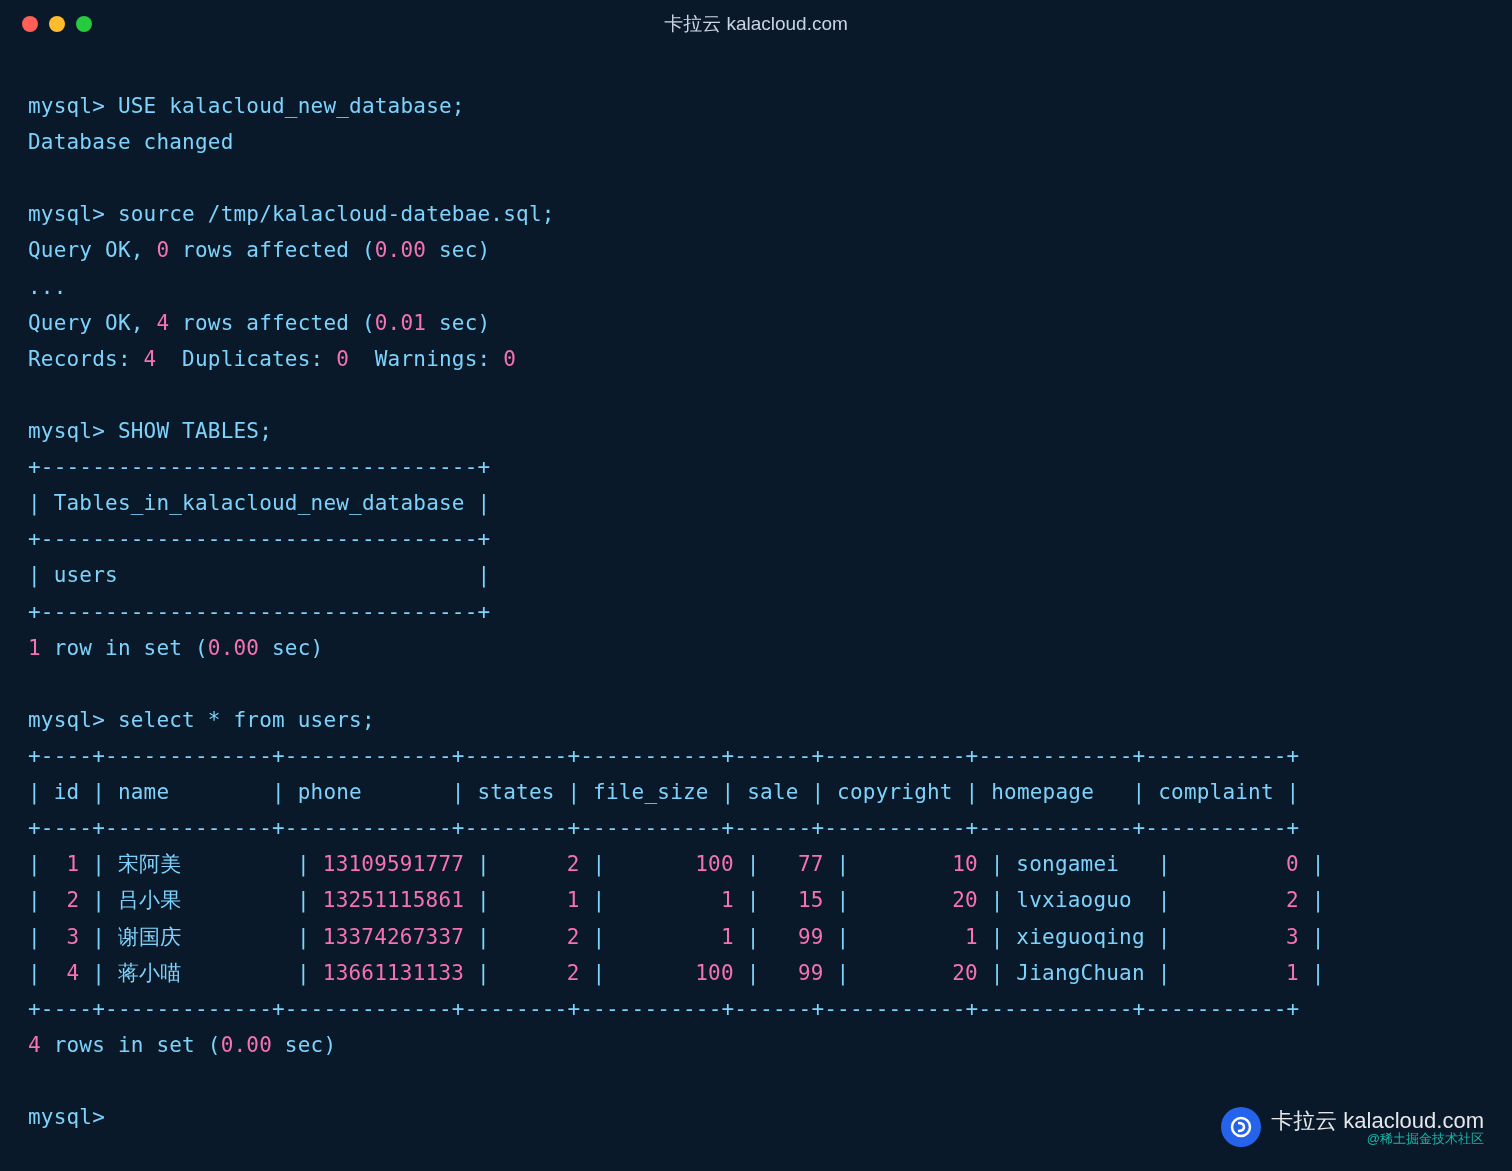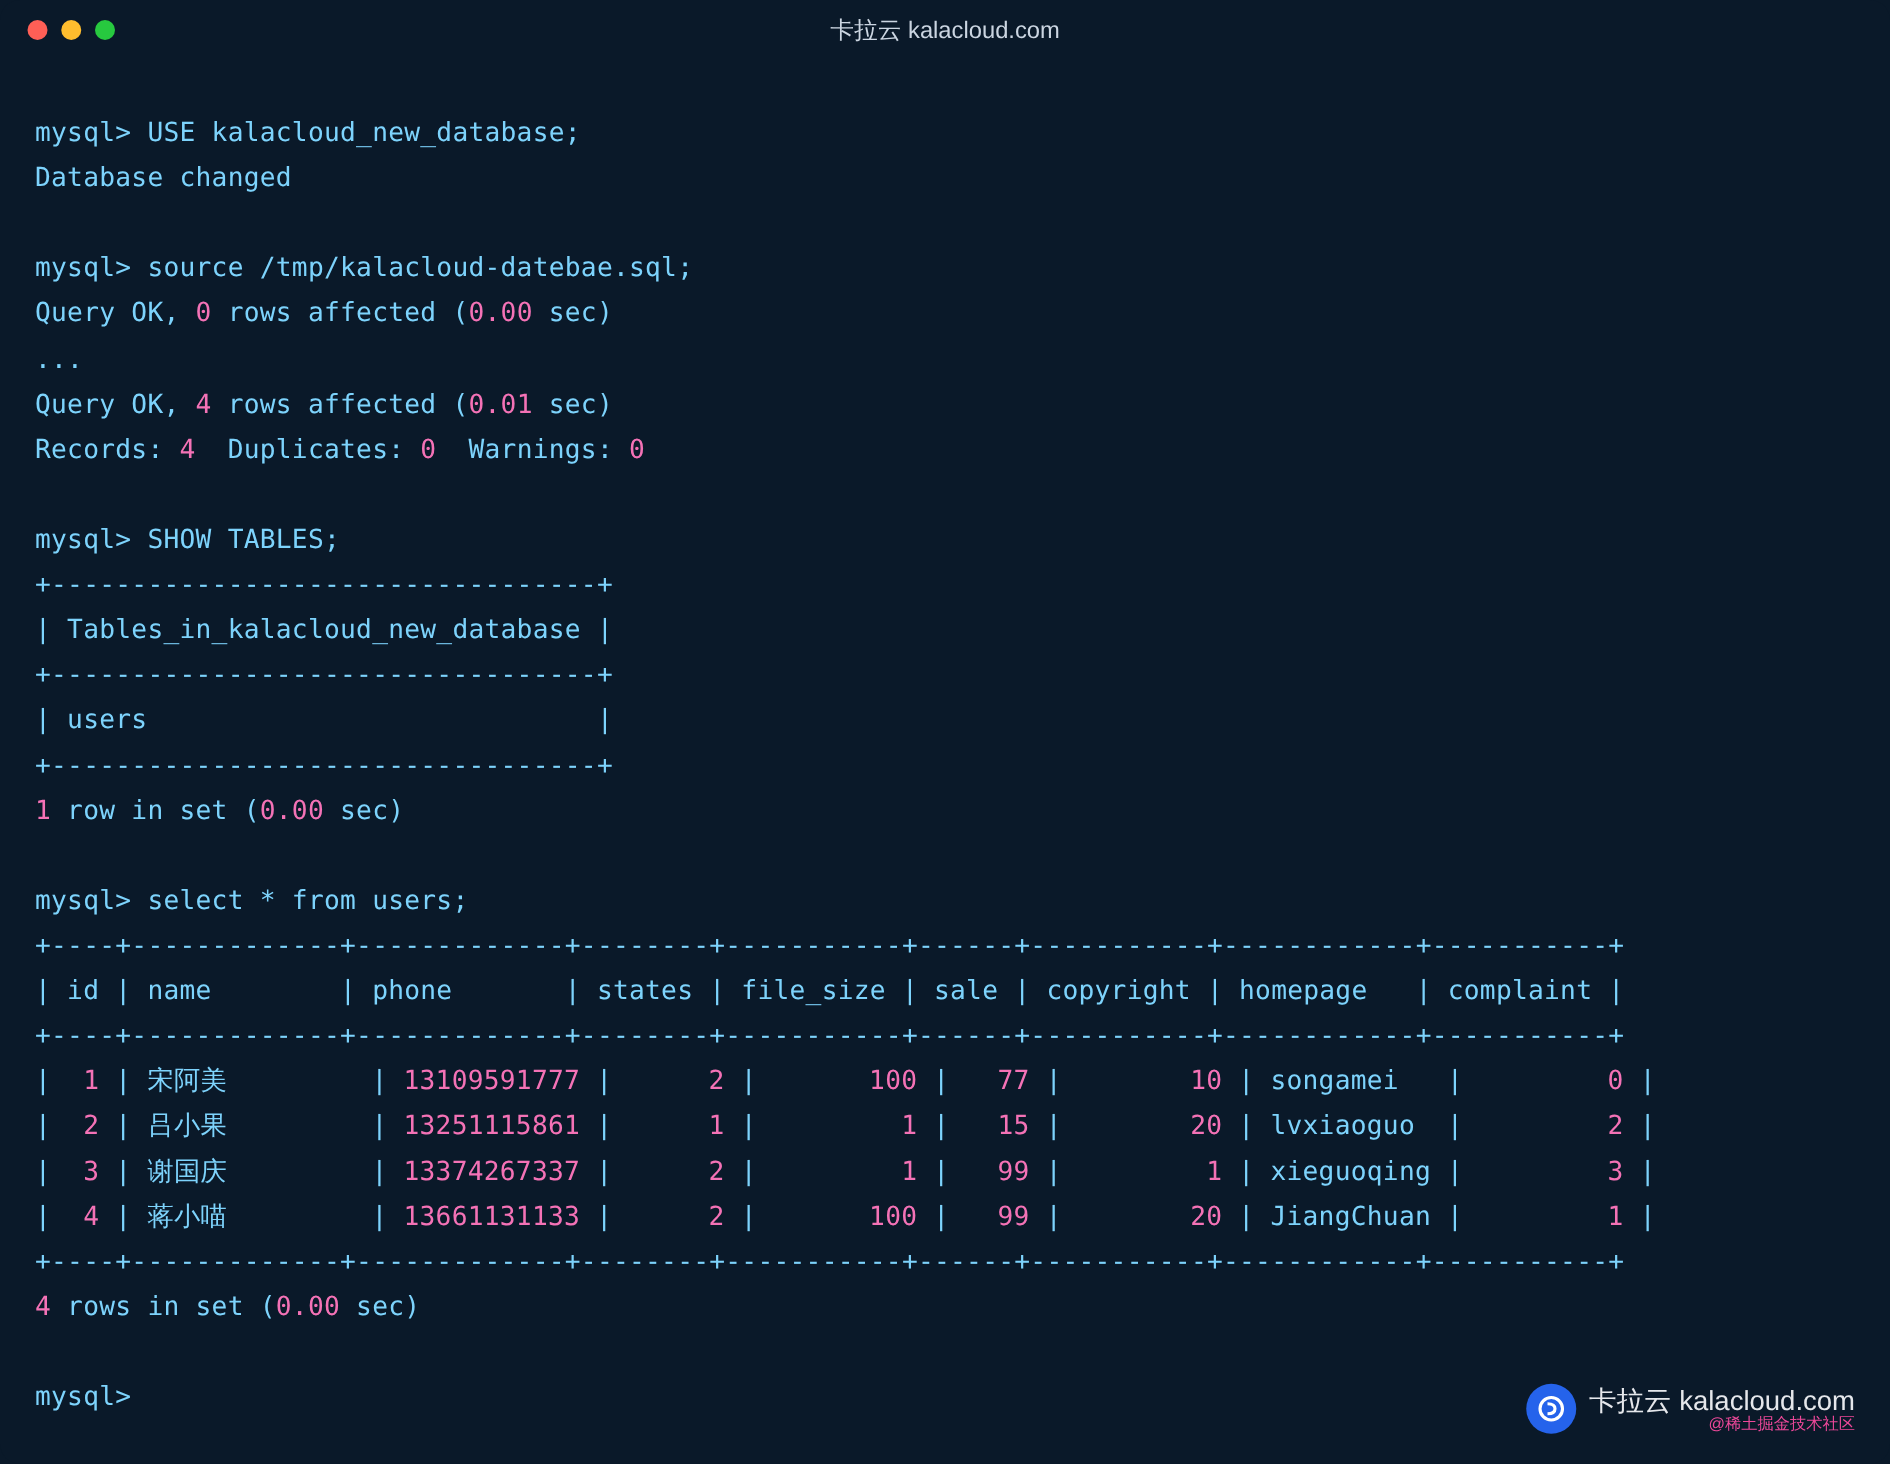--- a/index.html
+++ b/index.html
@@ -71,21 +71,21 @@
     height: 40px;
     border-radius: 50%;
     background: #2563eb;
     display: flex;
     align-items: center;
     justify-content: center;
     color: #fff;
   }
   .wm-text { display: flex; flex-direction: column; line-height: 1.05; }
   .wm-main { font-size: 22px; font-weight: 500; color: #e5e7eb; }
-  .wm-sub { font-size: 13px; color: #ec4899; text-align: right; }
+  .wm-sub { font-size: 13px; color: #14b8a6; text-align: right; }
 </style>
 </head>
 <body>
 
 <div class="window">
   <div class="titlebar">
     <div class="traffic-lights">
       <div class="tl red"></div>
       <div class="tl yellow"></div>
       <div class="tl green"></div>

